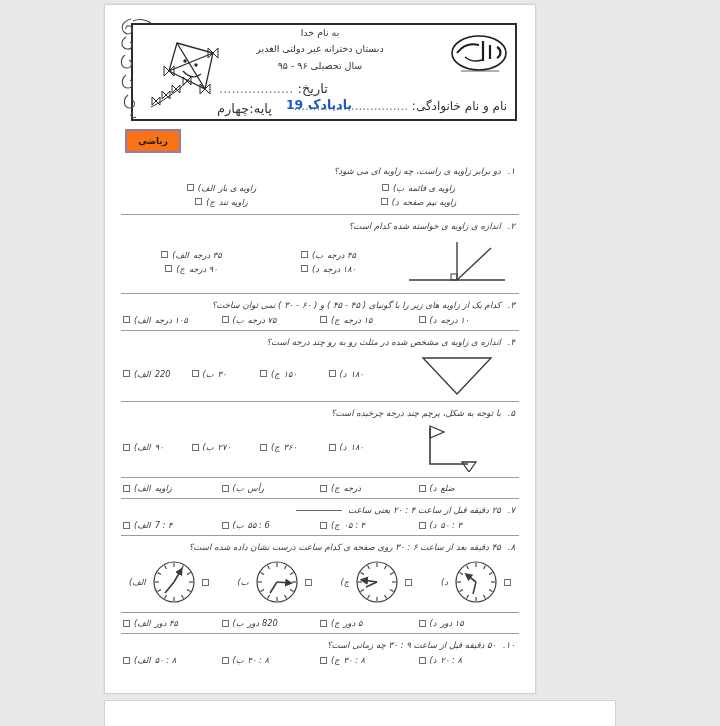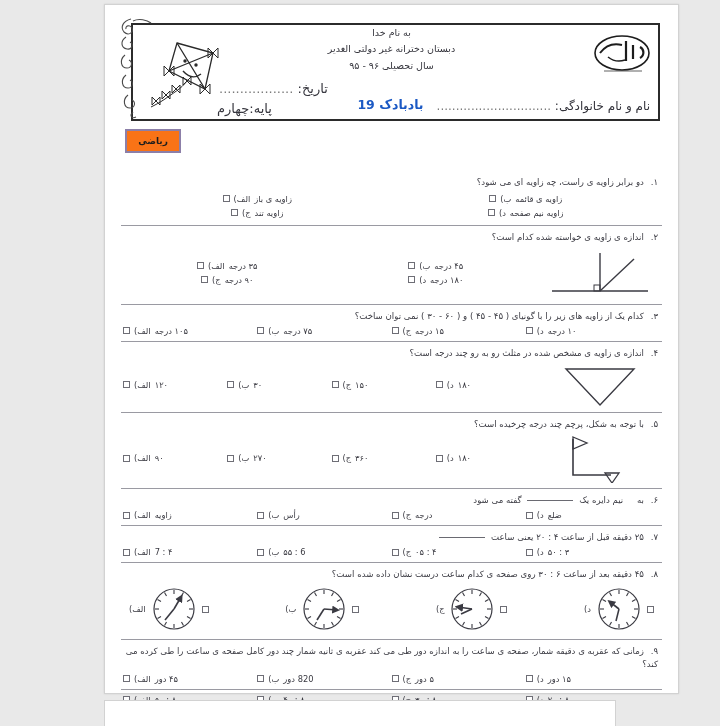--- a/index.html
+++ b/index.html
@@ -11,21 +11,21 @@
     overflow: hidden;
   }
   .viewport {
     position: relative;
     width: 720px; height: 726px;
     background: #e9e9e9;
   }
   .sheet {
     position: absolute;
     left: 104px; top: 4px;
-    width: 575px; height: 690px;
+    width: 432px; height: 690px;
     background: #ffffff;
     border: 1px solid #d2d2d2;
     box-shadow: 0 0 2px rgba(0,0,0,0.10);
     padding: 0;
   }
   .sheet-next {
     position: absolute;
     left: 104px; top: 700px;
     width: 512px; height: 40px;
     background: #ffffff;
@@ -129,21 +129,22 @@
     color: #1d1d1d;
     font-size: 9px;
     font-weight: bold;
     display: flex;
     align-items: center;
     justify-content: center;
   }
 
   
   .questions {
-    margin: 12px 16px;
+    margin: 1px 16px;
+    font-style: italic;
   }
   .q {
     position: relative;
     border-top: 1.6px solid #9a9aa2;
     padding: 5px 2px 5px 2px;
   }
   .q:first-child { border-top: none; }
   .q-text {
     font-size: 8.6px;
     color: #3a3a42;
@@ -413,21 +414,21 @@
         <div class="q-text">
           <span class="q-num">۴.</span>
           <span>اندازه ی زاویه ی مشخص شده در مثلث رو به رو چند درجه است؟</span>
         </div>
         <div class="q-body">
           <div class="opts-side">
             <div class="opts row4">
               <div class="opt">
                 <span class="chk"></span>
                 <span>الف)</span>
-                <span>۱۲۰</span>
+                <span>220</span>
               </div>
               <div class="opt">
                 <span class="chk"></span>
                 <span>ب)</span>
                 <span>۳۰</span>
               </div>
               <div class="opt">
                 <span class="chk"></span>
                 <span>ج)</span>
                 <span>۱۵۰</span>
@@ -481,28 +482,20 @@
             <svg width="86" height="50" viewBox="0 0 86 50">
               <path d="M16 6 L16 42 L54 42" fill="none" stroke="#3a3a42" stroke-width="1.6"></path>
               <polygon points="16,4 30,10 16,16" fill="none" stroke="#3a3a42" stroke-width="1.3"></polygon>
               <polygon points="48,40 62,40 55,50" fill="none" stroke="#3a3a42" stroke-width="1.3"></polygon>
             </svg>
           </div>
         </div>
       </div>
 
       <div class="q">
-        <div class="q-text">
-          <span class="q-num">۶.</span>
-          <span>به</span>
-          &nbsp;&nbsp;&nbsp;
-          <span>نیم دایره یک</span>
-          <span class="blank-line"></span>
-          <span>گفته می شود</span>
-        </div>
         <div class="opts row4">
           <div class="opt">
             <span class="chk"></span>
             <span>الف)</span>
             <span>زاویه</span>
           </div>
           <div class="opt">
             <span class="chk"></span>
             <span>ب)</span>
             <span>رأس</span>
@@ -670,24 +663,20 @@
                   </marker>
                 </defs>
             </svg>
             <span class="chk"></span>
           </div>
 
         </div>
       </div>
 
       <div class="q">
-        <div class="q-text">
-          <span class="q-num">۹.</span>
-          <span>زمانی که عقربه ی دقیقه شمار، صفحه ی ساعت را به اندازه     دور طی می کند عقربه ی ثانیه شمار چند دور کامل صفحه ی ساعت را طی کرده می کند؟</span>
-        </div>
         <div class="opts row4">
           <div class="opt">
             <span class="chk"></span>
             <span>الف)</span>
             <span>۴۵ دور</span>
           </div>
           <div class="opt">
             <span class="chk"></span>
             <span>ب)</span>
             <span>820 دور</span>
@@ -699,20 +688,24 @@
           </div>
           <div class="opt">
             <span class="chk"></span>
             <span>د)</span>
             <span>۱۵ دور</span>
           </div>
         </div>
       </div>
 
       <div class="q">
+        <div class="q-text">
+          <span class="q-num">۱۰.</span>
+          <span>۵۰ دقیقه قبل از ساعت ۹ : ۳۰ چه زمانی است؟</span>
+        </div>
         <div class="opts row4">
           <div class="opt">
             <span class="chk"></span>
             <span>الف)</span>
             <span>۸ : ۵۰</span>
           </div>
           <div class="opt">
             <span class="chk"></span>
             <span>ب)</span>
             <span>۸ : ۴۰</span>

